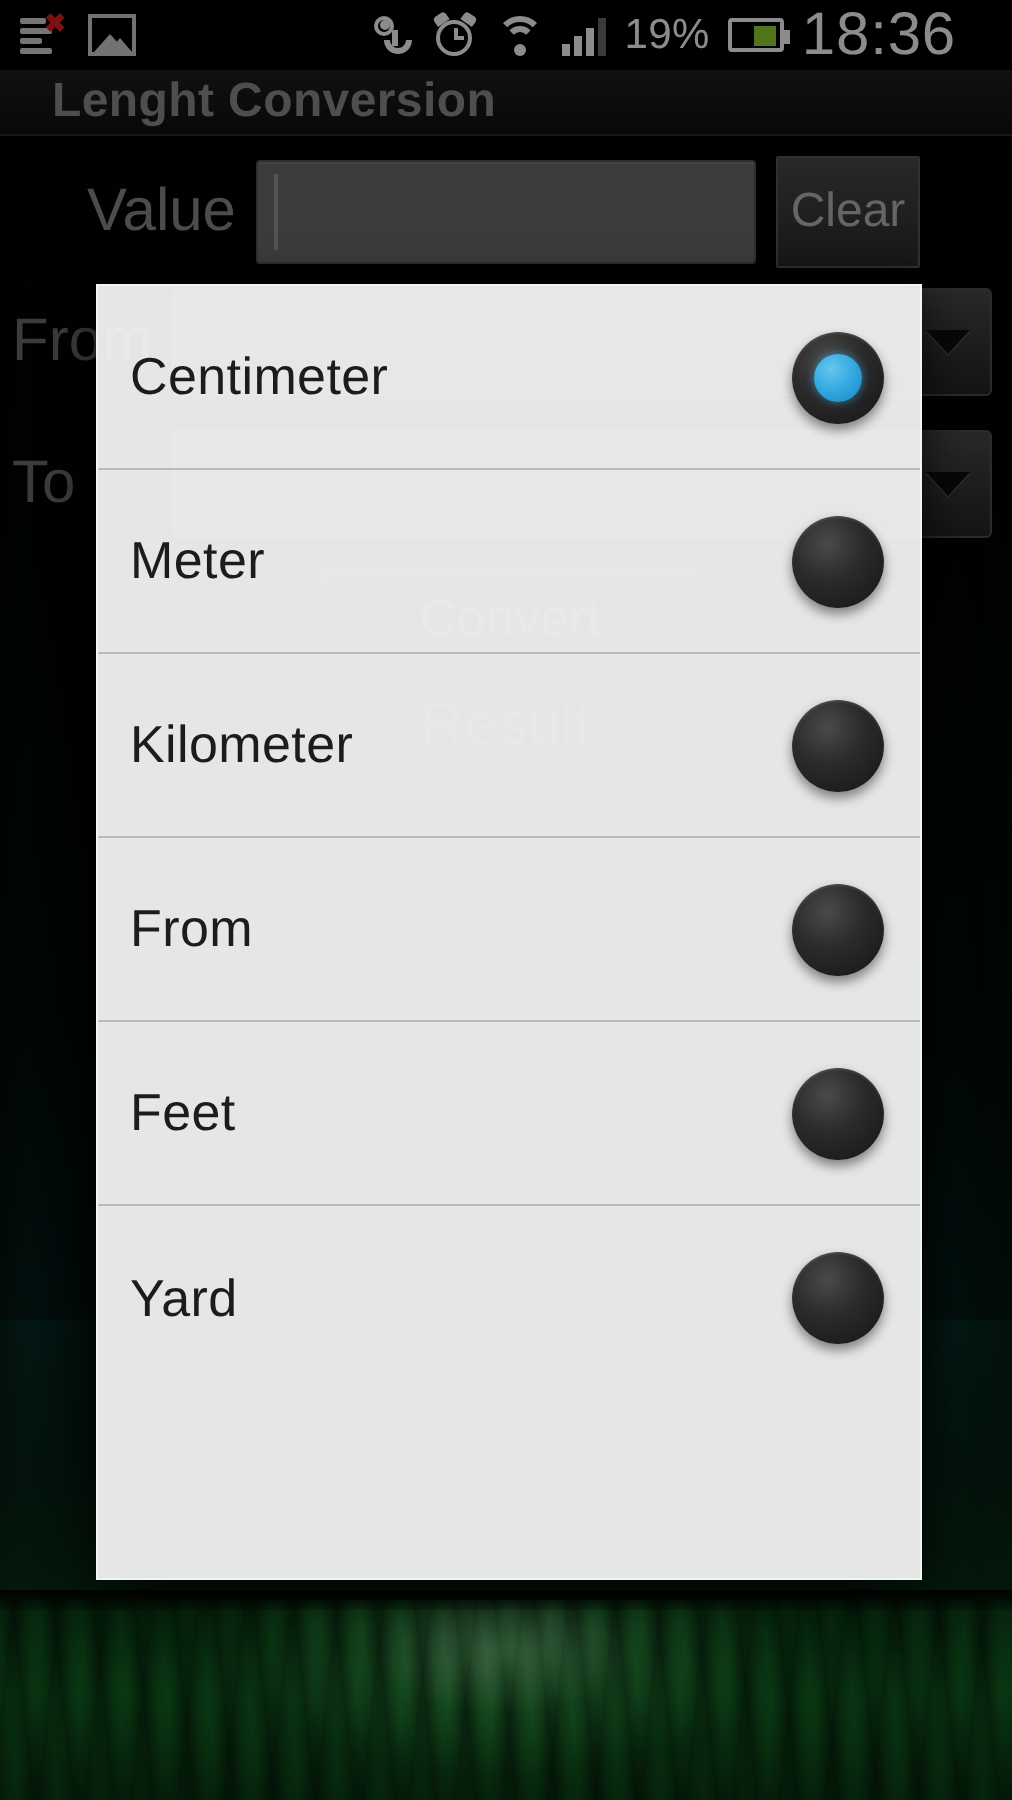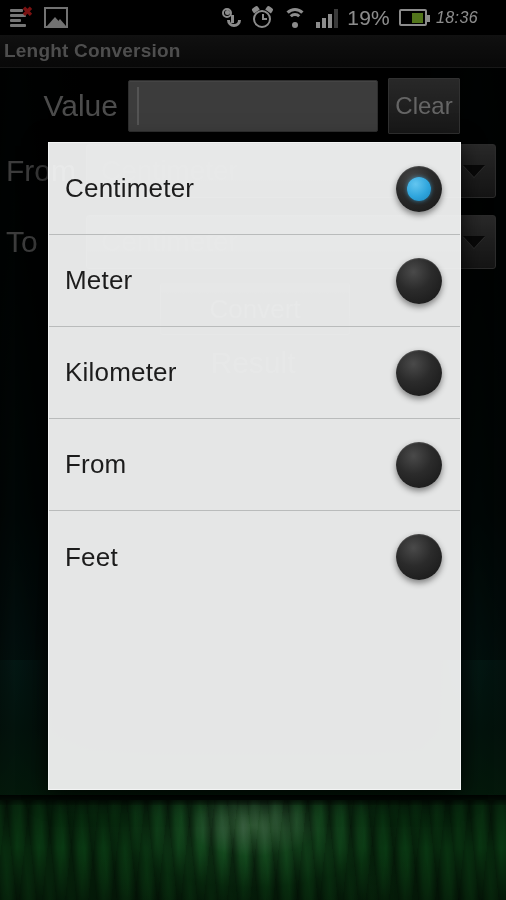--- a/index.html
+++ b/index.html
@@ -79,21 +79,21 @@
   
   #statusbar{
     position:absolute; left:0; top:0; width:506px; height:35px;
     background:#000;
     display:flex; align-items:center;
     z-index:40;
   }
   .sb-left{ display:flex; align-items:center; gap:12px; padding-left:10px; }
   .sb-right{ margin-left:auto; display:flex; align-items:center; gap:9px; padding-right:28px; }
   .sb-text{ color:#fff; font-size:21px; letter-spacing:.2px; }
-  .sb-time{ color:#fff; font-size:16px; letter-spacing:.4px;font-style:italic; }
+  .sb-time{ color:#fff; font-size:30px; letter-spacing:.4px; }
 
   .ico-sync{ position:relative; width:22px; height:22px; }
   .ico-sync i{ position:absolute; left:0; background:#d8d8d8; height:3px; border-radius:1px; }
   .ico-sync i:nth-child(1){ top:2px; width:13px;}
   .ico-sync i:nth-child(2){ top:7px; width:16px;}
   .ico-sync i:nth-child(3){ top:12px; width:11px;}
   .ico-sync i:nth-child(4){ top:17px; width:16px;}
   .ico-sync b{ position:absolute; right:-1px; top:-1px; color:#e02020; font-size:13px; font-weight:700; line-height:11px;}
 
   .ico-gallery{ width:24px; height:21px; border:2px solid #cfcfcf; position:relative; overflow:hidden; }
@@ -134,21 +134,21 @@
   .ico-battery .tip{ position:absolute; right:-5px; top:4px; width:3px; height:7px; background:#fff; }
   .ico-battery .fill{ position:absolute; left:11px; top:1.5px; bottom:1.5px; right:1.5px; background:#96d632; }
 
   
   #titlebar{
     position:absolute; left:0; top:35px; width:506px; height:33px;
     background:linear-gradient(180deg,#1f1f1f 0%, #161616 55%, #101010 100%);
     border-bottom:1px solid #2c2c2c;
     display:flex; align-items:center; z-index:30;
   }
-  #titlebar .t{ color:#8e8e8e; font-size:19px; font-weight:bold; padding-left:4px; letter-spacing:.2px; }
+  #titlebar .t{ color:#8e8e8e; font-size:24px; font-weight:bold; padding-left:26px; letter-spacing:.2px; }
 
   
   #appcontent{ position:absolute; left:0; top:68px; width:506px; height:832px; z-index:20; }
 
   .row-value{ position:absolute; left:0; top:6px; width:506px; height:64px; display:flex; align-items:center; }
   .lbl-value{ color:#8a8a8a; font-size:30px; width:128px; text-align:right; padding-right:10px;padding-left:32px; }
   .val-input{
     width:250px; height:52px; background:#6e6e6e;
     border:1px solid #555; border-radius:2px;
     box-shadow:inset 0 1px 0 rgba(255,255,255,.10), 0 1px 2px rgba(0,0,0,.6);
@@ -289,20 +289,26 @@
       </span>
   </div>
 
   <div class="dlg-row">
     <span class="lbl">Feet</span>
     <span class="radio">
         <span class="dot"></span>
       </span>
   </div>
 
+  <div class="dlg-row">
+    <span class="lbl">Yard</span>
+    <span class="radio">
+        <span class="dot"></span>
+      </span>
+  </div>
 
 
 </div>
 
 <div id="titlebar">
   <div class="t">Lenght Conversion</div>
 </div>
 
 <div id="statusbar">
   <div class="sb-left">

